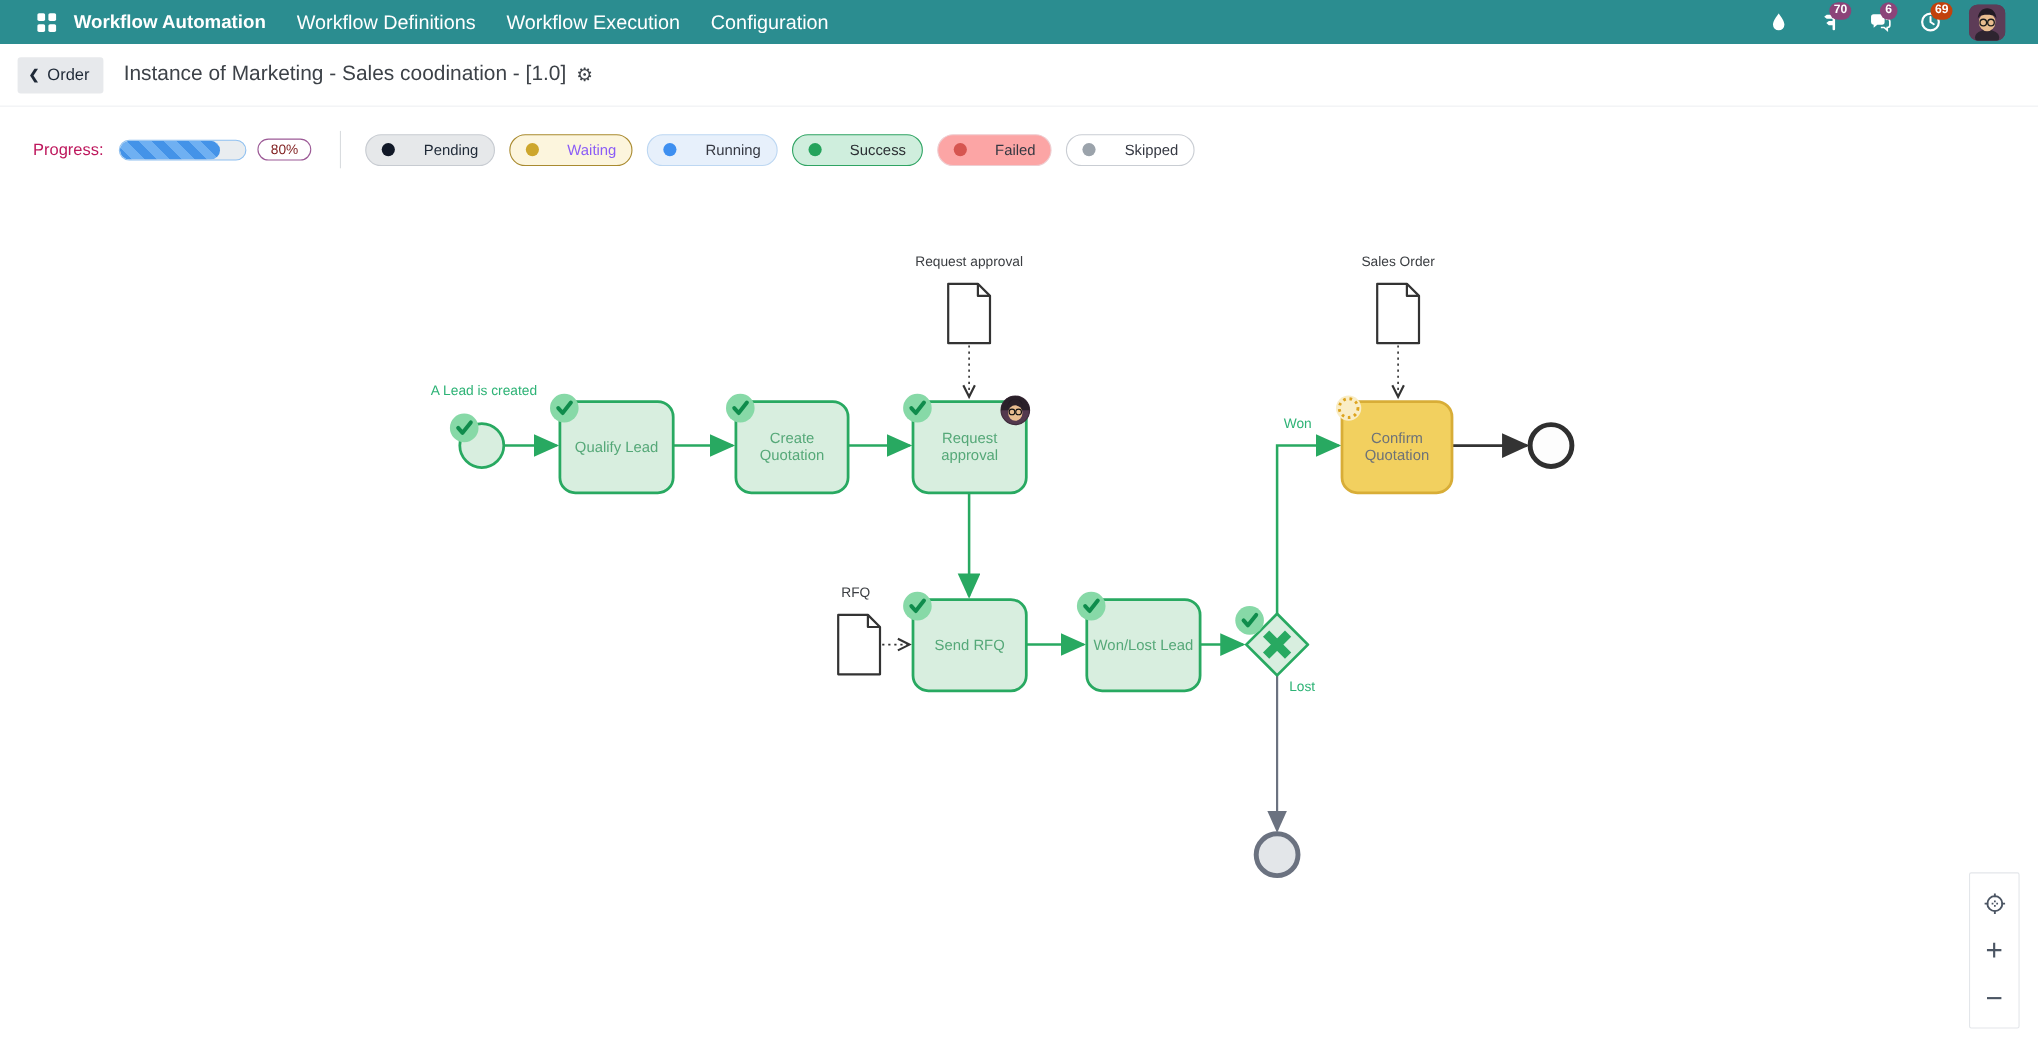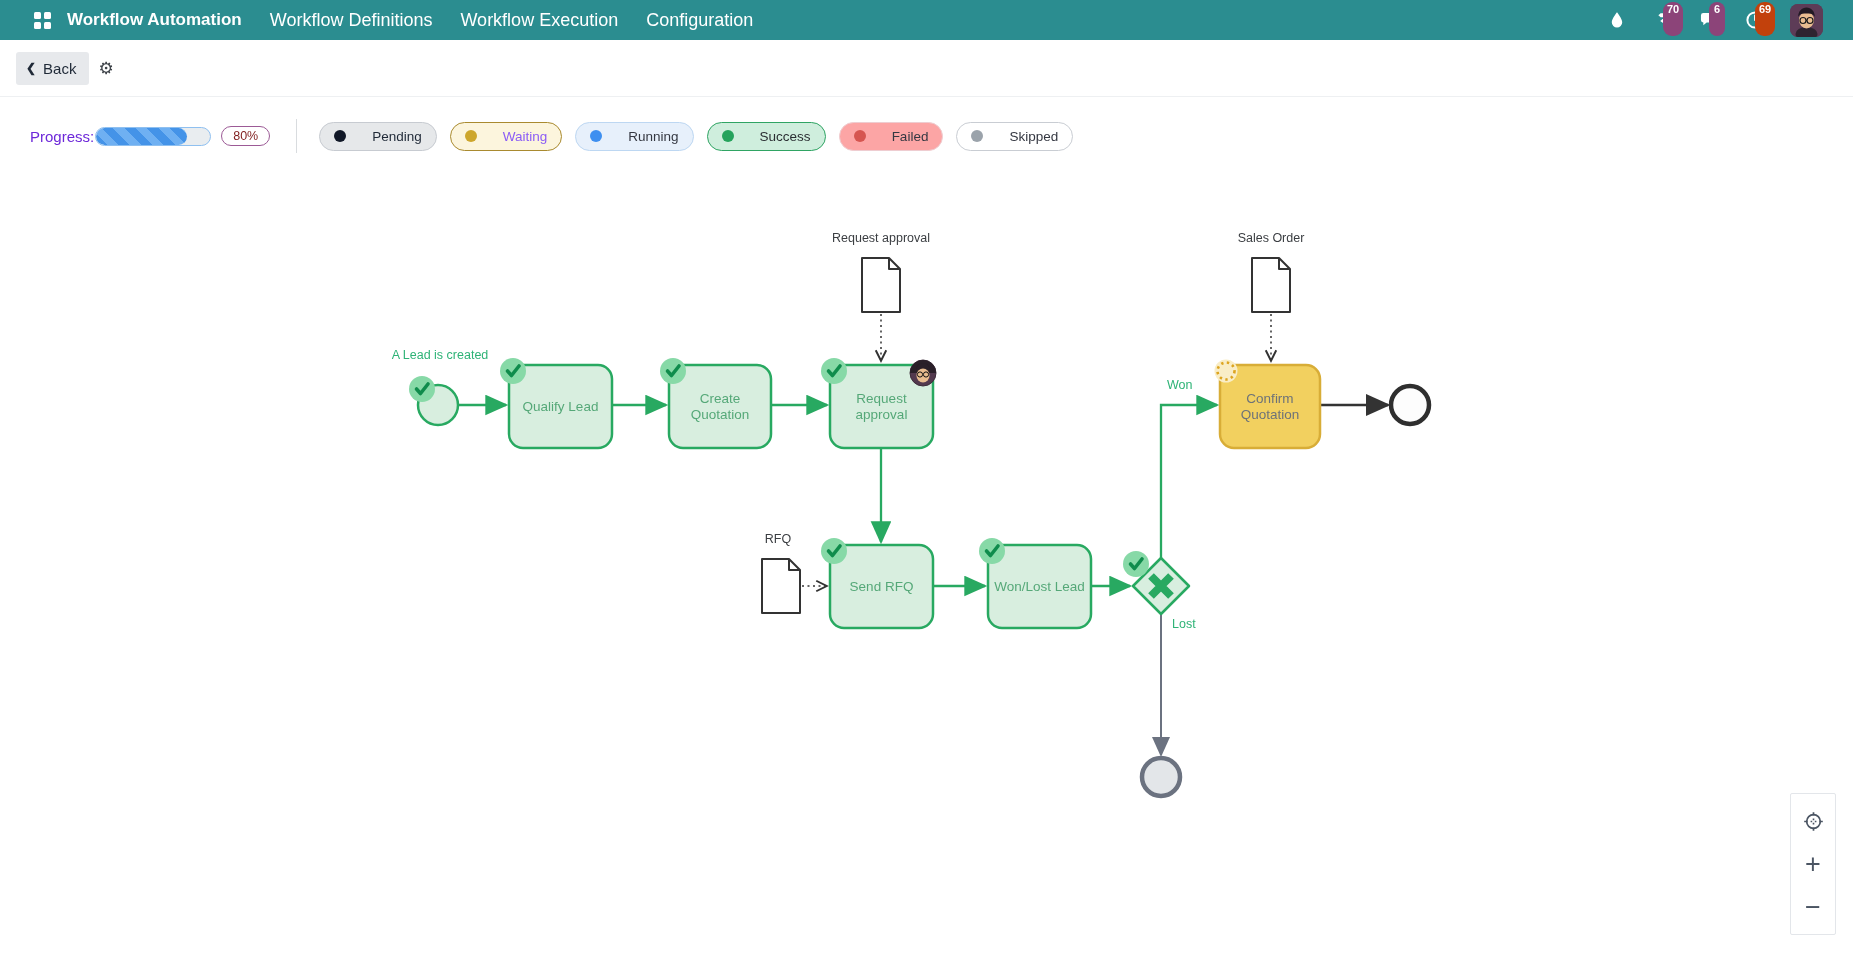--- a/index.html
+++ b/index.html
@@ -19,41 +19,41 @@
   .apps-icon { width: 17px; height: 17px; display: grid; grid-template-columns: 7px 7px;
     grid-template-rows: 7px 7px; gap: 3px; cursor: pointer; margin-left: 4px; }
   .apps-icon span { background: #fff; border-radius: 1.5px; }
   .brand { font-size: 17px; font-weight: 700; margin-left: 16px; margin-right: 14px; white-space: nowrap; cursor: pointer;}
   .menu { display: flex; align-items: center; }
   .menu-item { font-size: 18px; padding: 0 14px; cursor: pointer; white-space: nowrap; }
   .nav-right { margin-left: auto; display: flex; align-items: center; gap: 24px; }
   .nav-ico { position: relative; width: 22px; height: 22px; display:flex; align-items:center; justify-content:center; cursor: pointer; }
   .nav-badge {
     position: absolute; top: -7px; left: 11px; background: #8c4479; color: #fff;
-    font-size: 11px; line-height: 15px; min-width: 16px; height: 34px; border-radius: 9px;
+    font-size: 11px; line-height: 15px; min-width: 16px; height: 16px; border-radius: 9px;
     padding: 0 4px; text-align: center; font-weight: 700;
   }
   .nav-avatar { width: 33px; height: 33px; border-radius: 8px; overflow: hidden; cursor: pointer;
     background: #5d3c57; flex: 0 0 auto; }
   
   .header-row {
     height: 57px; display: flex; align-items: center; padding: 0 16px;
     border-bottom: 1px solid #eef0f2; background: #fff;
   }
   .back-btn {
     display: flex; align-items: center; gap: 7px; background: #e7e9ec; border: none;
     border-radius: 3px; padding: 8px 13px 8px 10px; font-size: 15px; color: #1f2937;
     cursor: pointer; font-family: inherit;
   }
   .back-chevron { font-size: 12px; font-weight: 700; line-height: 1; }
   .page-title { font-size: 19px; color: #3d4248; margin-left: 18px; white-space: nowrap; }
   .gear { font-size: 17px; color: #3d4248; margin-left: 9px; cursor: pointer; }
   
   .progress-row { display: flex; align-items: center; padding: 22px 0 0 30px; }
-  .progress-label { font-size: 15px; color: #6d28d9; margin-right: 1px; }
+  .progress-label { font-size: 15px; color: #be185d; margin-right: 14px; }
   .pbar { width: 116px; height: 19px; border-radius: 10px; background: #e9edf0;
     border: 1px solid #8fc0f0; overflow: hidden; }
   .pfill { height: 100%; border-radius: 10px;
     background: repeating-linear-gradient(45deg, #4493e8 0 8px, #6fb0f2 8px 16px); }
   .pct-badge { border: 1.5px solid #9c5a96; color: #7f1d1d; border-radius: 12px;
     padding: 2px 11px; font-size: 12.5px; margin-left: 10px; background: #fff; }
   .vdivider { width: 1px; height: 34px; background: #d9dcdf; margin: 0 22px 0 26px; }
   .legend { display: flex; gap: 13px; }
   .legend-pill { display: flex; align-items: center; gap: 26px; padding: 0 14px; height: 29px;
     border-radius: 15px; border: 1px solid; font-size: 13.5px; cursor: pointer; background: #fff; }
@@ -120,22 +120,23 @@
           <circle cx="13" cy="16.5" r="3" fill="none" stroke="#1c1c1c" stroke-width="1.2"></circle>
           <circle cx="20" cy="16.5" r="3" fill="none" stroke="#1c1c1c" stroke-width="1.2"></circle>
           <path d="M16 16.5h1" stroke="#1c1c1c" stroke-width="1.2"></path>
         </svg></div>
     </div>
 </div>
 
 <div class="header-row">
   <button class="back-btn">
     <span class="back-chevron">❮</span>
-    <span>Back</span>
+    <span>Order</span>
   </button>
+  <div class="page-title">Instance of Marketing - Sales coodination - [1.0]</div>
   <div class="gear">⚙</div>
 </div>
 
 <div class="progress-row">
   <span class="progress-label">Progress:</span>
   <div class="pbar">
     <div class="pfill" id="pfill" style="width: 80%;"></div>
   </div>
   <span class="pct-badge">80%</span>
   <div class="vdivider"></div>

